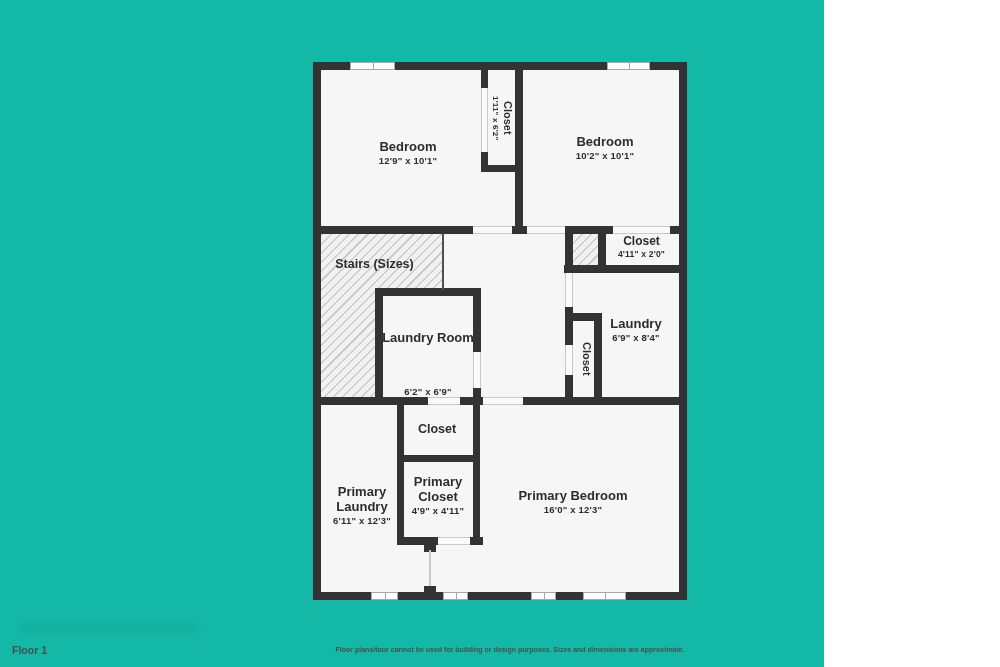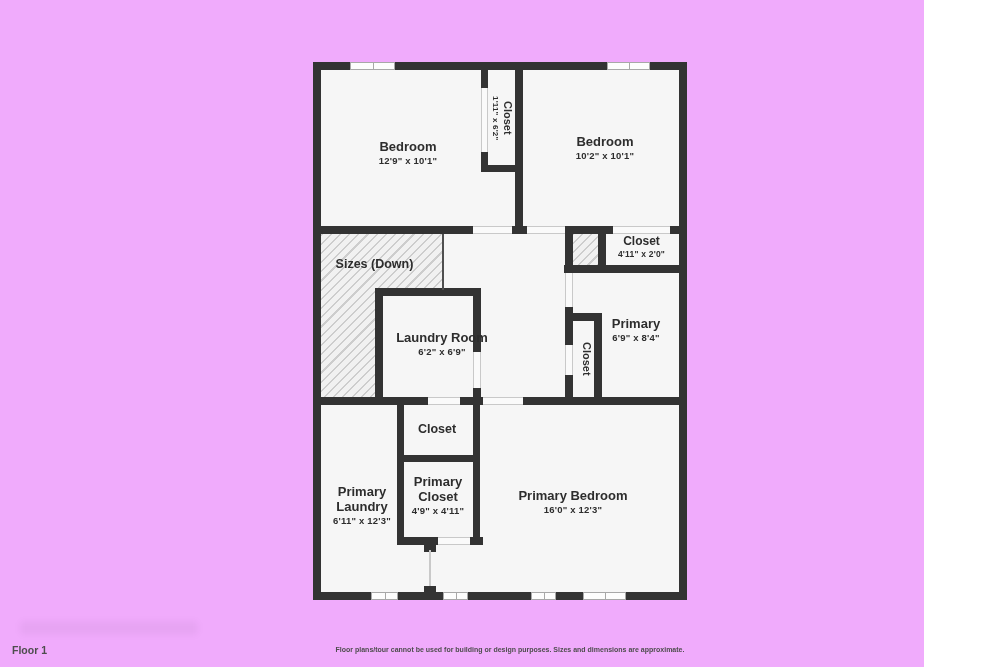--- a/index.html
+++ b/index.html
@@ -1,16 +1,16 @@
 <!DOCTYPE html>
 <html style="--wall: #333333; --floor: #f6f6f6; --hatch_line: #cdcdcd; --text: #2d2d2d;"><head>
 <meta charset="utf-8">
 <style>
   html,body{margin:0;padding:0;}
-  .page{position:relative;width:924px;height:667px;background:#f0abfc;overflow:hidden;
+  .page{position:relative;width:824px;height:667px;background:#14b8a6;overflow:hidden;
         font-family:"Liberation Sans",sans-serif;}
   .plan{position:absolute;left:313px;top:62px;width:374px;height:538px;}
   .floor{position:absolute;background:var(--floor,#f6f6f6);}
   .w{position:absolute;background:var(--wall,#333333);}
   .hatch{position:absolute;background:repeating-linear-gradient(135deg,var(--hatch_line,#cdcdcd) 0 1.5px,#f1f1f1 1.5px 6.5px);}
   .gap-h{position:absolute;background:#fafafa;border-top:1px solid #c9c9c9;border-bottom:1px solid #c9c9c9;box-sizing:border-box;}
   .gap-v{position:absolute;background:#fafafa;border-left:1px solid #c9c9c9;border-right:1px solid #c9c9c9;box-sizing:border-box;}
   .win{position:absolute;background:#fdfdfd;border:1px solid #a8a8a8;box-sizing:border-box;}
   .win i{position:absolute;left:50%;top:0;bottom:0;width:1px;background:#a8a8a8;}
   .thin{position:absolute;background:#c9c9c9;}
@@ -132,30 +132,30 @@
       <div class="rname">Bedroom</div>
       <div class="rdims">10'2" x 10'1"</div>
     </div>
 
     <div class="label sm" style="left:291px;top:172px;width:75px;">
       <div class="rname">Closet</div>
       <div class="rdims">4'11" x 2'0"</div>
     </div>
 
     <div class="label one" style="left:14px;top:195px;width:95px;">
-      <div class="rname">Sizes (Down)</div>
+      <div class="rname">Stairs (Sizes)</div>
     </div>
 
-    <div class="label" style="left:69px;top:268px;width:120px;">
+    <div class="label" style="left:55px;top:268px;width:120px;gap:40px;">
       <div class="rname">Laundry Room</div>
       <div class="rdims">6'2" x 6'9"</div>
     </div>
 
     <div class="label" style="left:278px;top:254px;width:90px;">
-      <div class="rname">Primary</div>
+      <div class="rname">Laundry</div>
       <div class="rdims">6'9" x 8'4"</div>
     </div>
 
     <div class="vlabel" style="left:260px;top:259px;width:21px;height:76px;">
       <div class="vname">Closet</div>
     </div>
 
     <div class="label one" style="left:85px;top:360px;width:78px;">
       <div class="rname">Closet</div>
     </div>

